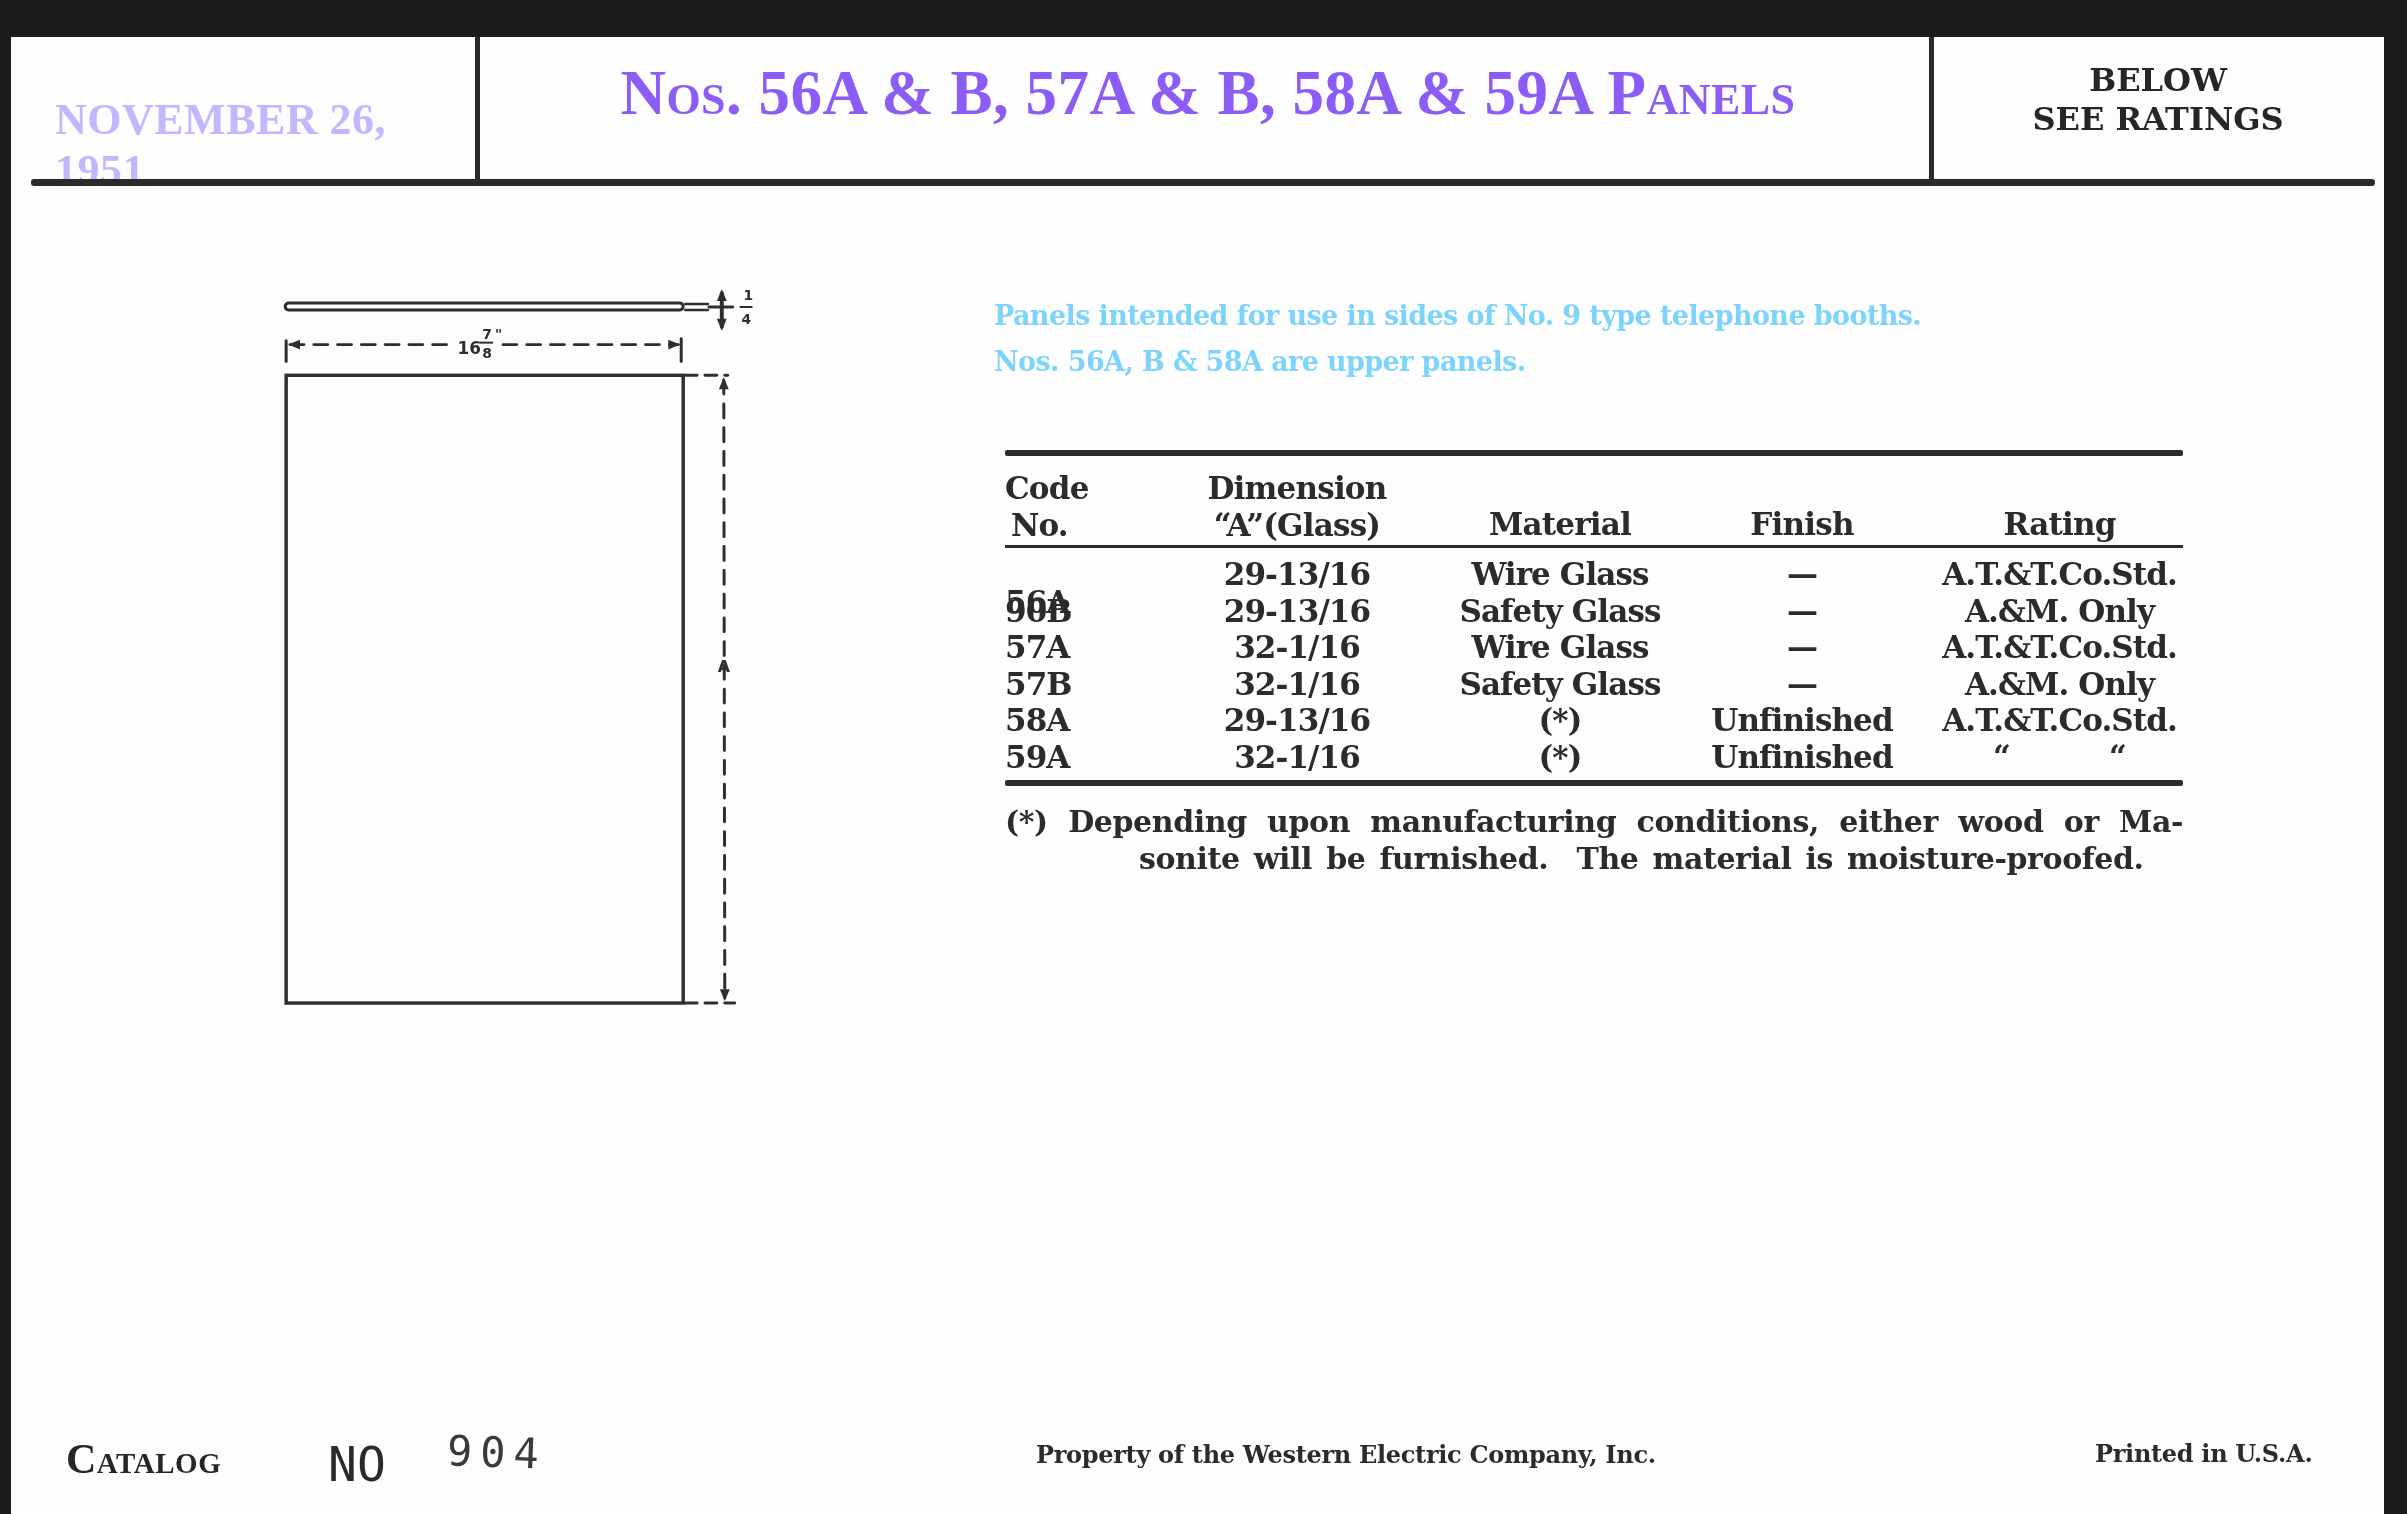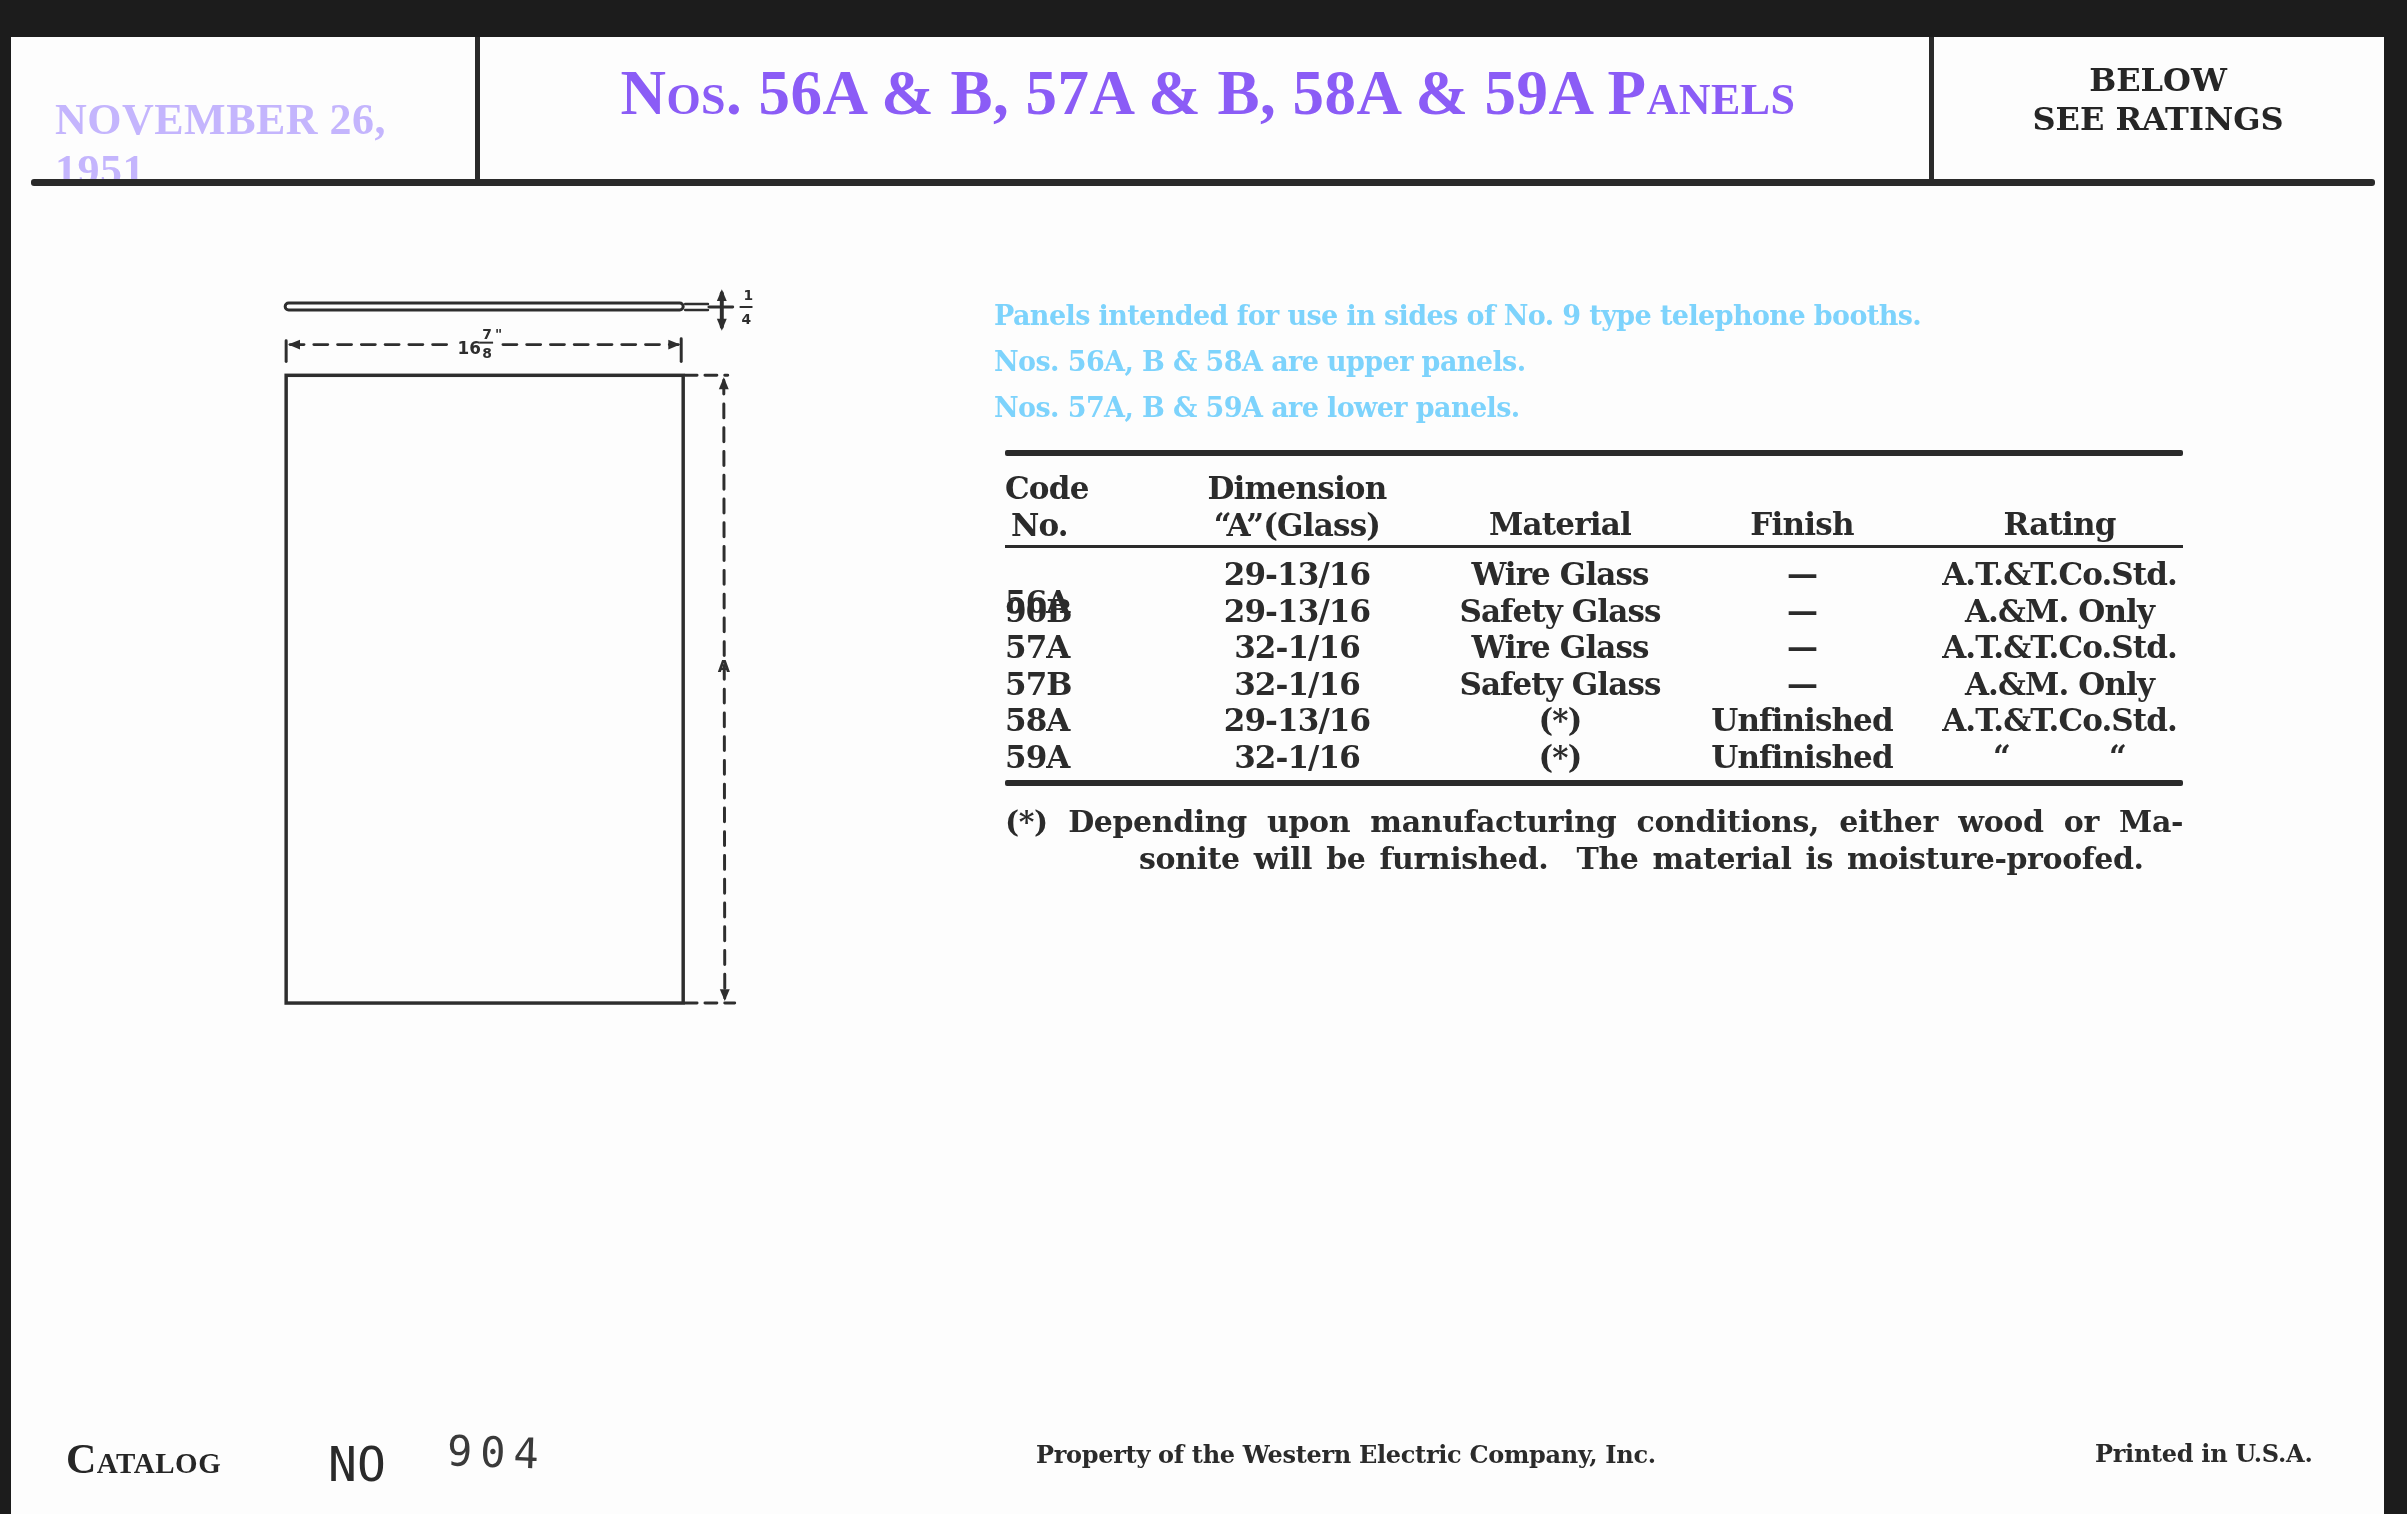--- a/index.html
+++ b/index.html
@@ -149,21 +149,20 @@
     <text x="751" y="303" font-size="14">1</text>
     <line x1="747" y1="310" x2="760" y2="310" stroke="#2e2e2e" stroke-width="2"></line>
     <text x="749" y="327" font-size="14">4</text>
     <text x="725" y="679" font-size="16">A</text>
   </g>
 </svg>
 
 <div class="abs desc">
   <div>Panels intended for use in sides of No. 9 type telephone booths.</div>
   <div>Nos. 56A, B &amp; 58A are upper panels.</div>
-  <div>Nos. 57A, B &amp; 59A are lower panels.</div>
 </div>
 
 <div class="abs tbl" style="left:1005px; top:450px; width:1178px;">
   <div class="rule-thick"></div>
   <div class="thead">
     <div class="th" style="left:0; top:14px; text-align:left;">
       <div>Code</div>
       <div style="padding-left:6px;">No.</div>
     </div>
     <div class="th c-dim" style="top:14px; left:168px; width:248px;">

